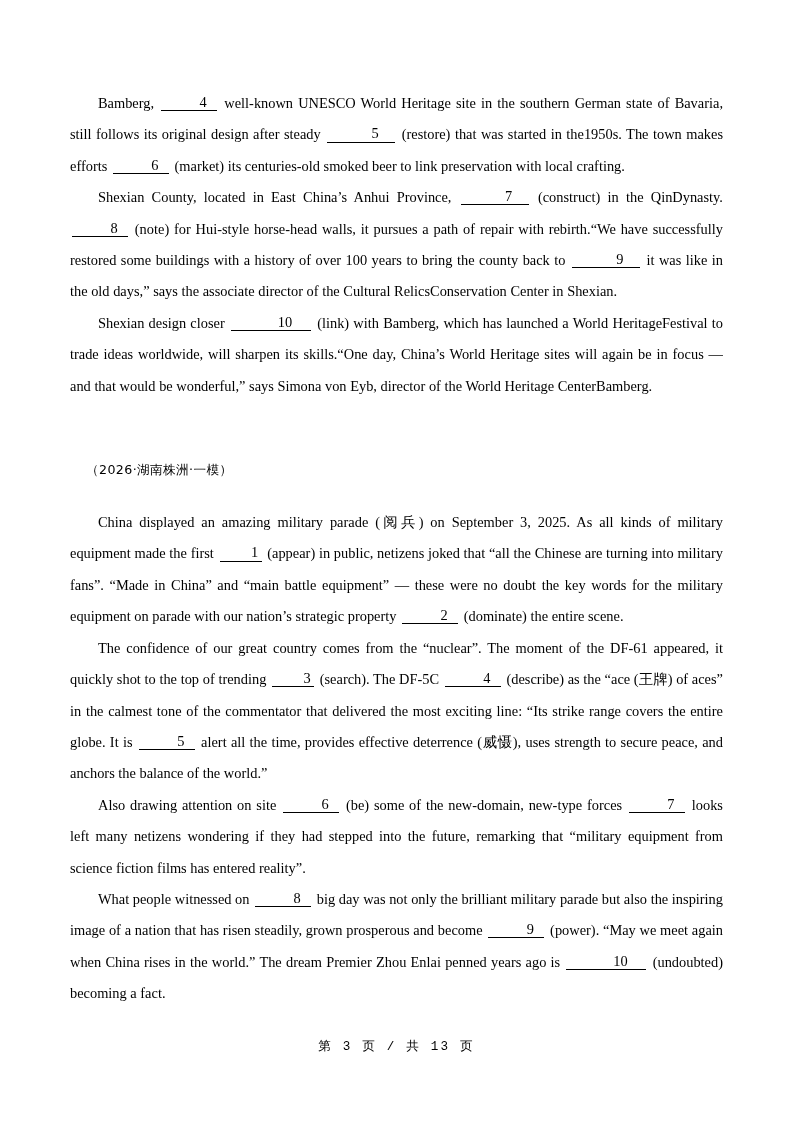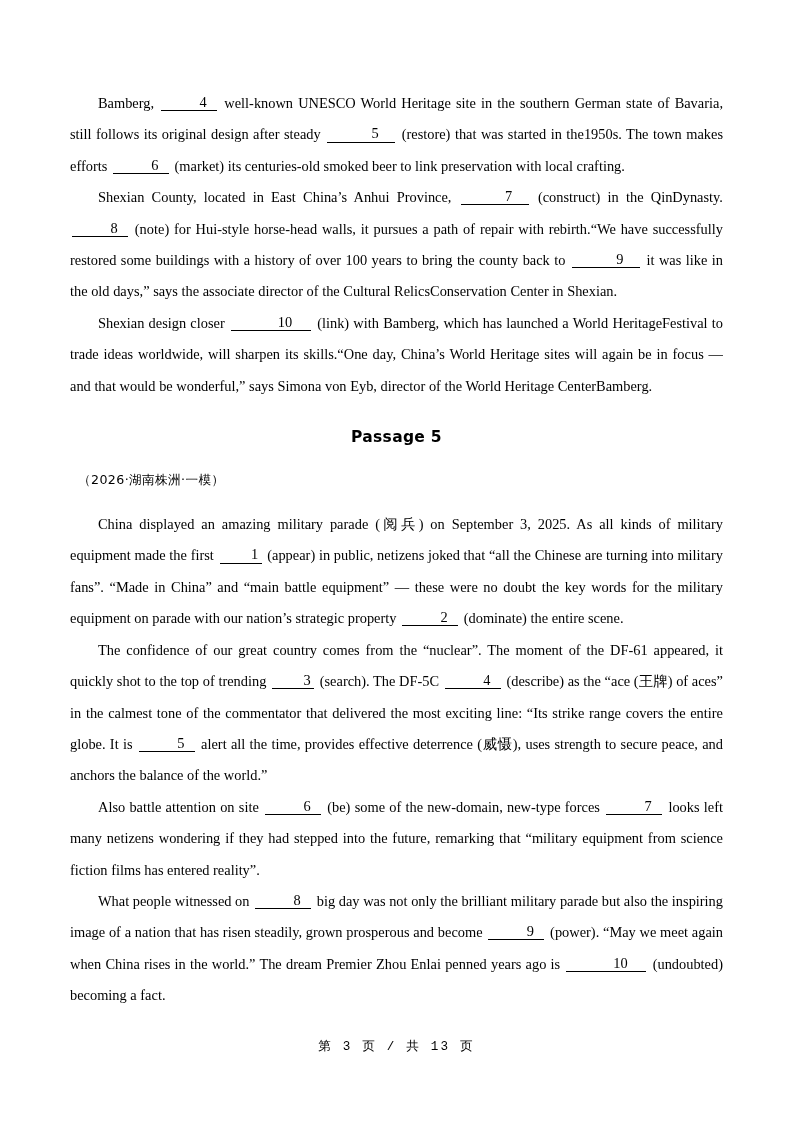--- a/index.html
+++ b/index.html
@@ -55,21 +55,21 @@
   .w-xl { width: 80px; }
   .passage-title {
     margin: 0;
     font-family: "DejaVu Sans", "Liberation Sans", sans-serif;
     font-size: 15.5px;
     font-weight: bold;
     text-align: center;
     letter-spacing: 0.3px;
   }
   .src-line {
-    margin: 8px;
+    margin: 16px;
     font-family: "DejaVu Sans", "Liberation Sans", sans-serif;
     font-size: 12.6px;
     letter-spacing: 0.4px;
     line-height: 31px;
     text-align: left;
   }
   .spacer-title-top { height: 26px; }
   .spacer-title-bot { height: 10px; }
   .spacer-src-bot { height: 6px; }
   .footer {
@@ -90,30 +90,29 @@
 <div class="page">
   <div class="body-col">
 
     <p class="para indent"><span>Bamberg,</span> <span class="blank w-md">4</span> <span>well-known UNESCO World Heritage site in the southern German state of Bavaria, still follows its original design after steady</span> <span class="blank w-lg">5</span> <span>(restore) that was started in the1950s. The town makes efforts</span> <span class="blank w-md">6</span> <span>(market) its centuries-old smoked beer to link preservation with local crafting.</span></p>
 
     <p class="para indent"><span>Shexian County, located in East China’s Anhui Province,</span> <span class="blank w-lg">7</span> <span>(construct) in the QinDynasty.</span> <span class="blank w-md">8</span> <span>(note) for Hui-style horse-head walls, it pursues a path of repair with rebirth.“We have successfully restored some buildings with a history of over 100 years to bring the county back to</span> <span class="blank w-lg">9</span> <span>it was like in the old days,” says the associate director of the Cultural RelicsConservation Center in Shexian.</span></p>
 
     <p class="para indent"><span>Shexian design closer</span> <span class="blank w-xl">10</span> <span>(link) with Bamberg, which has launched a World HeritageFestival to trade ideas worldwide, will sharpen its skills.“One day, China’s World Heritage sites will again be in focus — and that would be wonderful,” says Simona von Eyb, director of the World Heritage CenterBamberg.</span></p>
 
     <div class="spacer-title-top"></div>
-    <p class="passage-title">Passage 5</p>
     <div class="spacer-title-bot"></div>
 
     <p class="src-line">（2026·湖南株洲·一模）</p>
     <div class="spacer-src-bot"></div>
 
     <p class="para indent"><span>China displayed an amazing military parade (阅兵) on September 3, 2025. As all kinds of military equipment made the first</span> <span class="blank w-sm">1</span> <span>(appear) in public, netizens joked that “all the Chinese are turning into military fans”. “Made in China” and “main battle equipment” — these were no doubt the key words for the military equipment on parade with our nation’s strategic property</span> <span class="blank w-md">2</span> <span>(dominate) the entire scene.</span></p>
 
     <p class="para indent"><span>The confidence of our great country comes from the “nuclear”. The moment of the DF-61 appeared, it quickly shot to the top of trending</span> <span class="blank w-sm">3</span> <span>(search). The DF-5C</span> <span class="blank w-md">4</span> <span>(describe) as the “ace (王牌) of aces” in the calmest tone of the commentator that delivered the most exciting line: “Its strike range covers the entire globe. It is</span> <span class="blank w-md">5</span> <span>alert all the time, provides effective deterrence (威慑), uses strength to secure peace, and anchors the balance of the world.”</span></p>
 
-    <p class="para indent"><span>Also battle attention on site</span> <span class="blank w-md">6</span> <span>(be) some of the new-domain, new-type forces</span> <span class="blank w-md">7</span> <span>looks left many netizens wondering if they had stepped into the future, remarking that “military equipment from science fiction films has entered reality”.</span></p>
+    <p class="para indent"><span>Also drawing attention on site</span> <span class="blank w-md">6</span> <span>(be) some of the new-domain, new-type forces</span> <span class="blank w-md">7</span> <span>looks left many netizens wondering if they had stepped into the future, remarking that “military equipment from science fiction films has entered reality”.</span></p>
 
     <p class="para indent"><span>What people witnessed on</span> <span class="blank w-md">8</span> <span>big day was not only the brilliant military parade but also the inspiring image of a nation that has risen steadily, grown prosperous and become</span> <span class="blank w-md">9</span> <span>(power). “May we meet again when China rises in the world.” The dream Premier Zhou Enlai penned years ago is</span> <span class="blank w-xl">10</span> <span>(undoubted) becoming a fact.</span></p>
 
   </div>
 </div>
 
 <div class="footer">第 3 页 / 共 13 页</div>
 
 </body></html>

